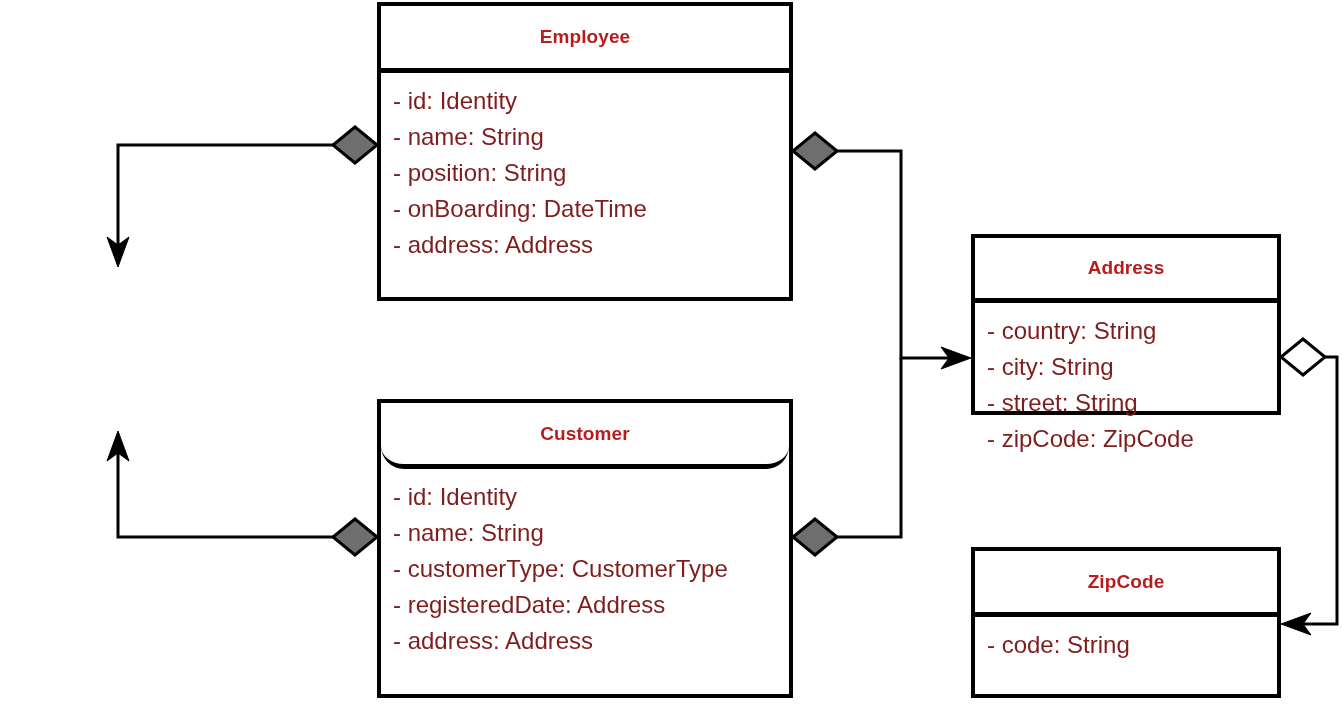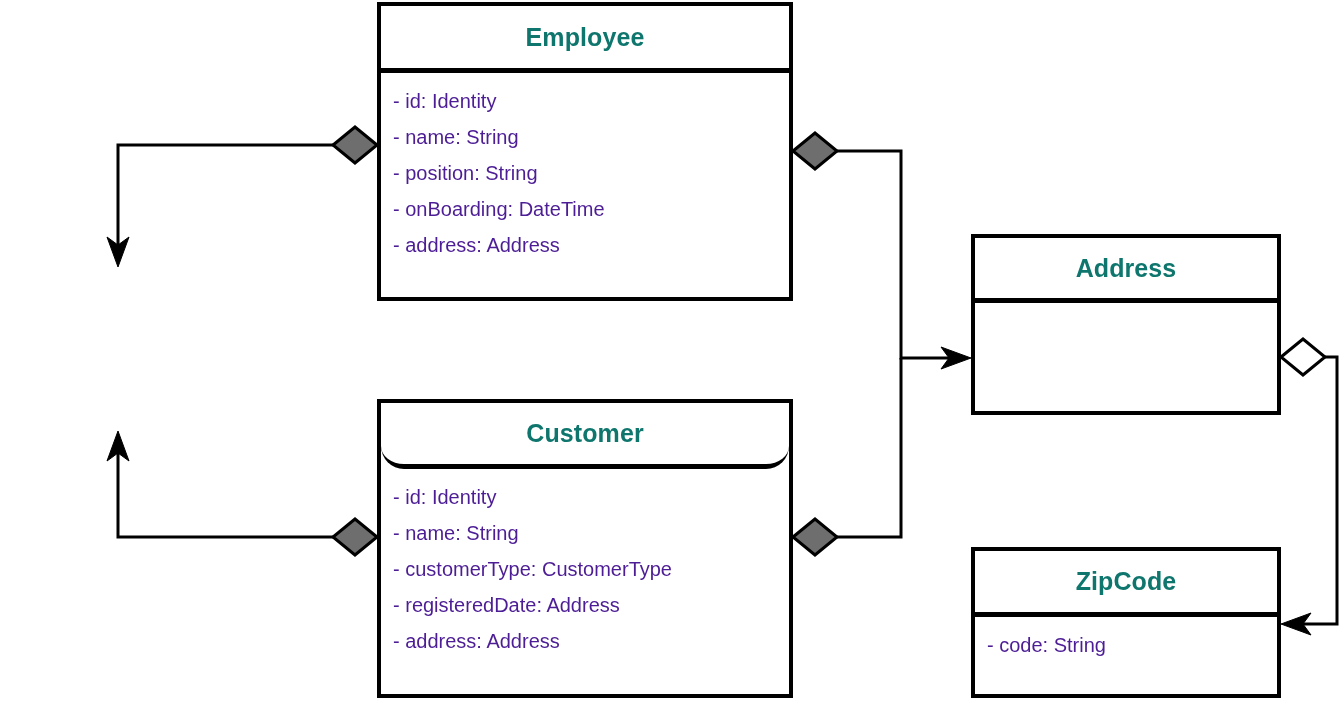--- a/index.html
+++ b/index.html
@@ -25,31 +25,31 @@
   .uml-header {
     box-sizing: border-box;
     border-bottom: 5px solid #000000;
     display: flex;
     align-items: center;
     justify-content: center;
     text-align: center;
   }
   .uml-title {
     font-weight: bold;
-    font-size: 25px;
-    color: #0f766e;
+    font-size: 19px;
+    color: #b91c1c;
     letter-spacing: 0.1px;
   }
   .uml-attrs {
     padding: 10px 0 0 12px;
   }
   .uml-attr {
-    font-size: 20px;
+    font-size: 24px;
     line-height: 36px;
-    color: #4c1d95;
+    color: #7f1d1d;
     white-space: nowrap;
   }
   svg.edges {
     position: absolute;
     left: 0;
     top: 0;
     width: 1342px;
     height: 704px;
     z-index: 1;
     overflow: visible;
@@ -137,20 +137,26 @@
       <div class="uml-attr">- customerType: CustomerType</div>
       <div class="uml-attr">- registeredDate: Address</div>
       <div class="uml-attr">- address: Address</div>
     </div>
   </div>
 
   <div class="uml-class" style="left:971px; top:234px; width:310px; height:181px;">
     <div class="uml-header" style="height:65px;">
       <span class="uml-title">Address</span>
     </div>
+    <div class="uml-attrs">
+      <div class="uml-attr">- country: String</div>
+      <div class="uml-attr">- city: String</div>
+      <div class="uml-attr">- street: String</div>
+      <div class="uml-attr">- zipCode: ZipCode</div>
+    </div>
   </div>
 
   <div class="uml-class" style="left:971px; top:547px; width:310px; height:151px;">
     <div class="uml-header" style="height:66px;">
       <span class="uml-title">ZipCode</span>
     </div>
     <div class="uml-attrs">
       <div class="uml-attr">- code: String</div>
     </div>
   </div>

